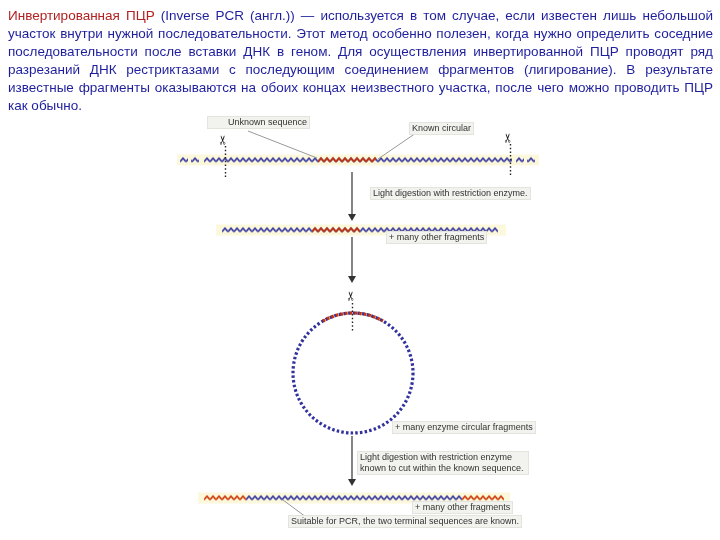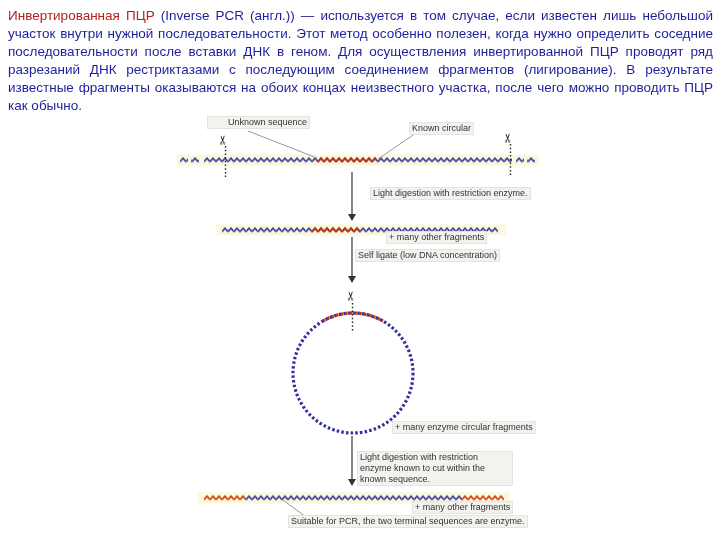--- a/index.html
+++ b/index.html
@@ -13,21 +13,21 @@
     color:var(--body-navy,#1f1f9e);
   }
   .para strong { color:var(--title-red,#b22222); font-weight:normal; }
 
   svg.diagram-canvas { position:absolute; left:0; top:0; width:720px; height:540px; }
 
   .lbl {
     position:absolute; font-size:9px; line-height:11px; color:var(--label-text,#333);
     background:#f2f2ee; border:1px solid #e4e4de; padding:0 2px; white-space:nowrap;
   }
-  .lbl.wrap { white-space:normal; width:156px; }
+  .lbl.wrap { white-space:normal; width:172px; }
 
   .scissors {
     position:absolute; font-size:12px; color:#111;
     transform:rotate(-90deg); transform-origin:center;
     width:14px; height:14px; text-align:center; line-height:14px;
   }
 
   .zz-blue { stroke:var(--dna-blue,#32329e); }
   .zz-red  { stroke:var(--dna-red,#cc3300); }
   .band    { fill:var(--band-yellow,#fcf8dc); }
@@ -104,19 +104,18 @@
   </svg>
 
   <span class="scissors" style="left:216px; top:133px;">✂</span>
   <span class="scissors" style="left:501px; top:131px;">✂</span>
   <span class="scissors" style="left:344px; top:289px;">✂</span>
 
   <div class="lbl" style="left:207px; top:116px;padding-left:20px;">Unknown sequence</div>
   <div class="lbl" style="left:409px; top:122px;">Known circular</div>
   <div class="lbl" style="left:357px; top:187px;margin-left:13px;">Light digestion with restriction enzyme.</div>
   <div class="lbl" style="left:386px; top:231px;">+ many other fragments</div>
-  <div class="lbl" style="left:355px; top:249px;">Self ligate (low DNA concentration)</div>
   <div class="lbl" style="left:392px; top:421px;">+ many enzyme circular fragments</div>
   <div class="lbl wrap" style="left:357px; top:451px;">Light digestion with restriction enzyme known to cut within the known sequence.</div>
   <div class="lbl" style="left:412px; top:501px;">+ many other fragments</div>
-  <div class="lbl" style="left:288px; top:515px;">Suitable for PCR, the two terminal sequences are enzyme.</div>
+  <div class="lbl" style="left:288px; top:515px;">Suitable for PCR, the two terminal sequences are known.</div>
 
 </div>
 
 </body></html>

